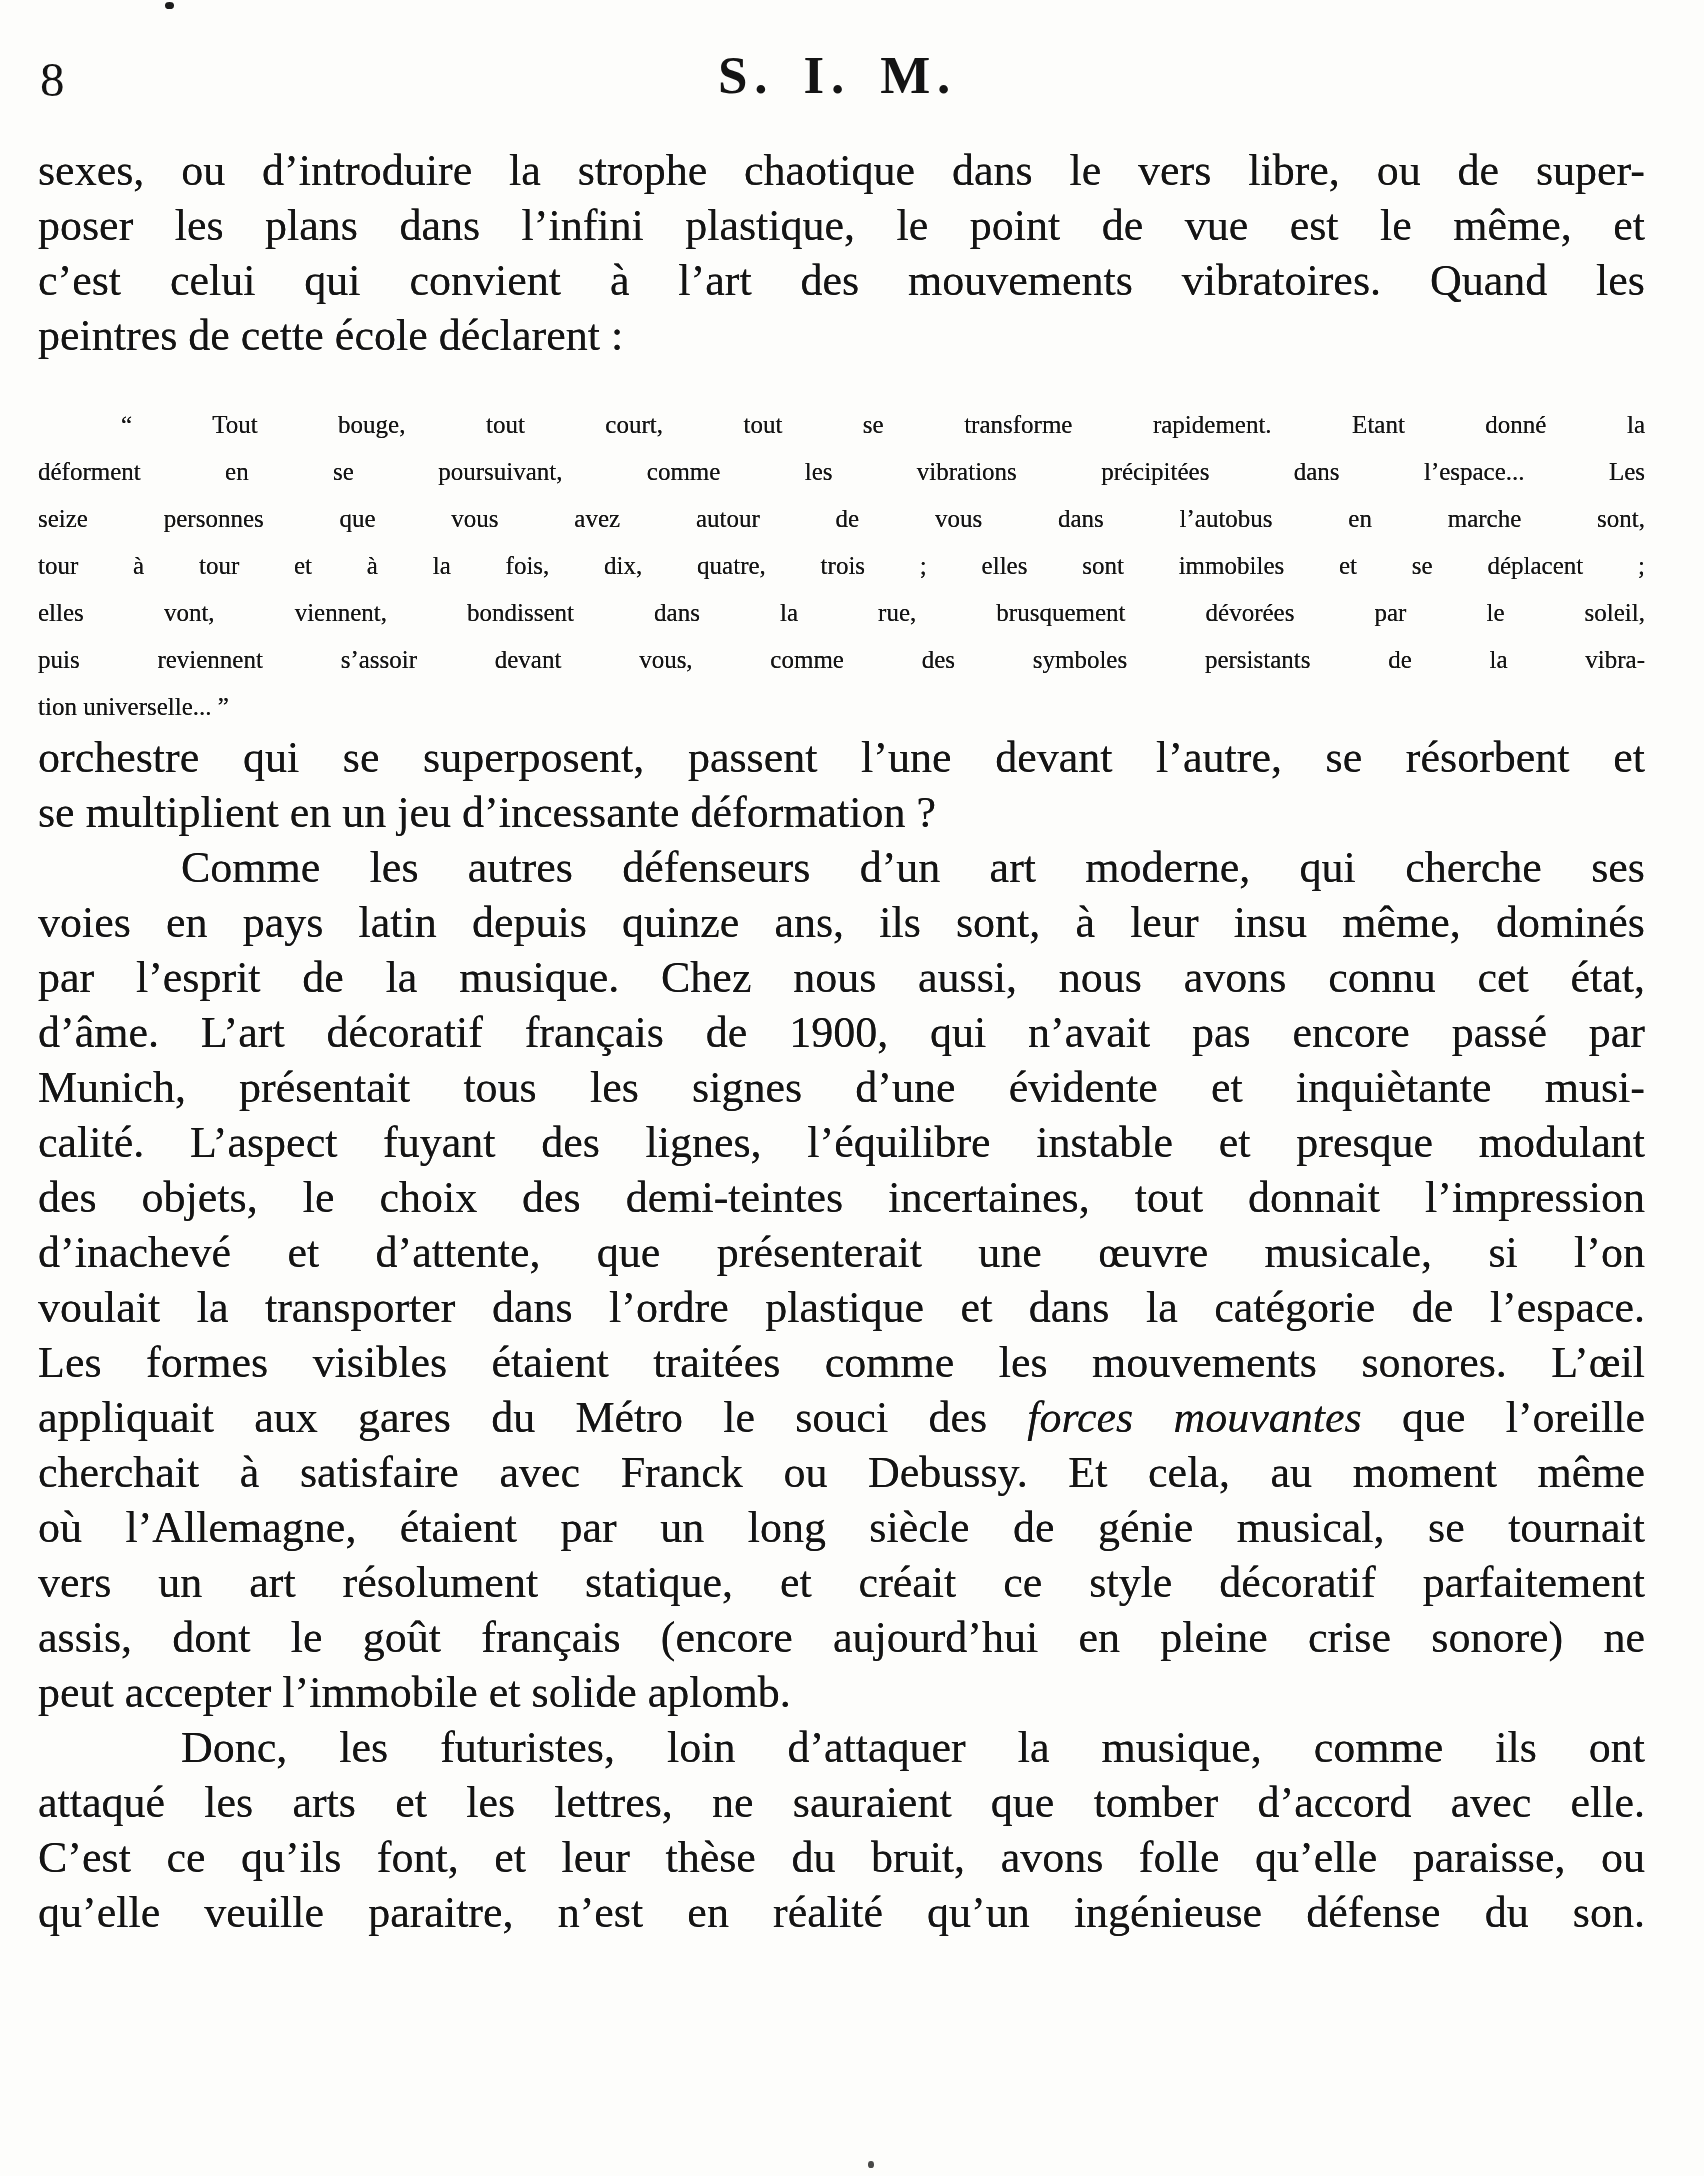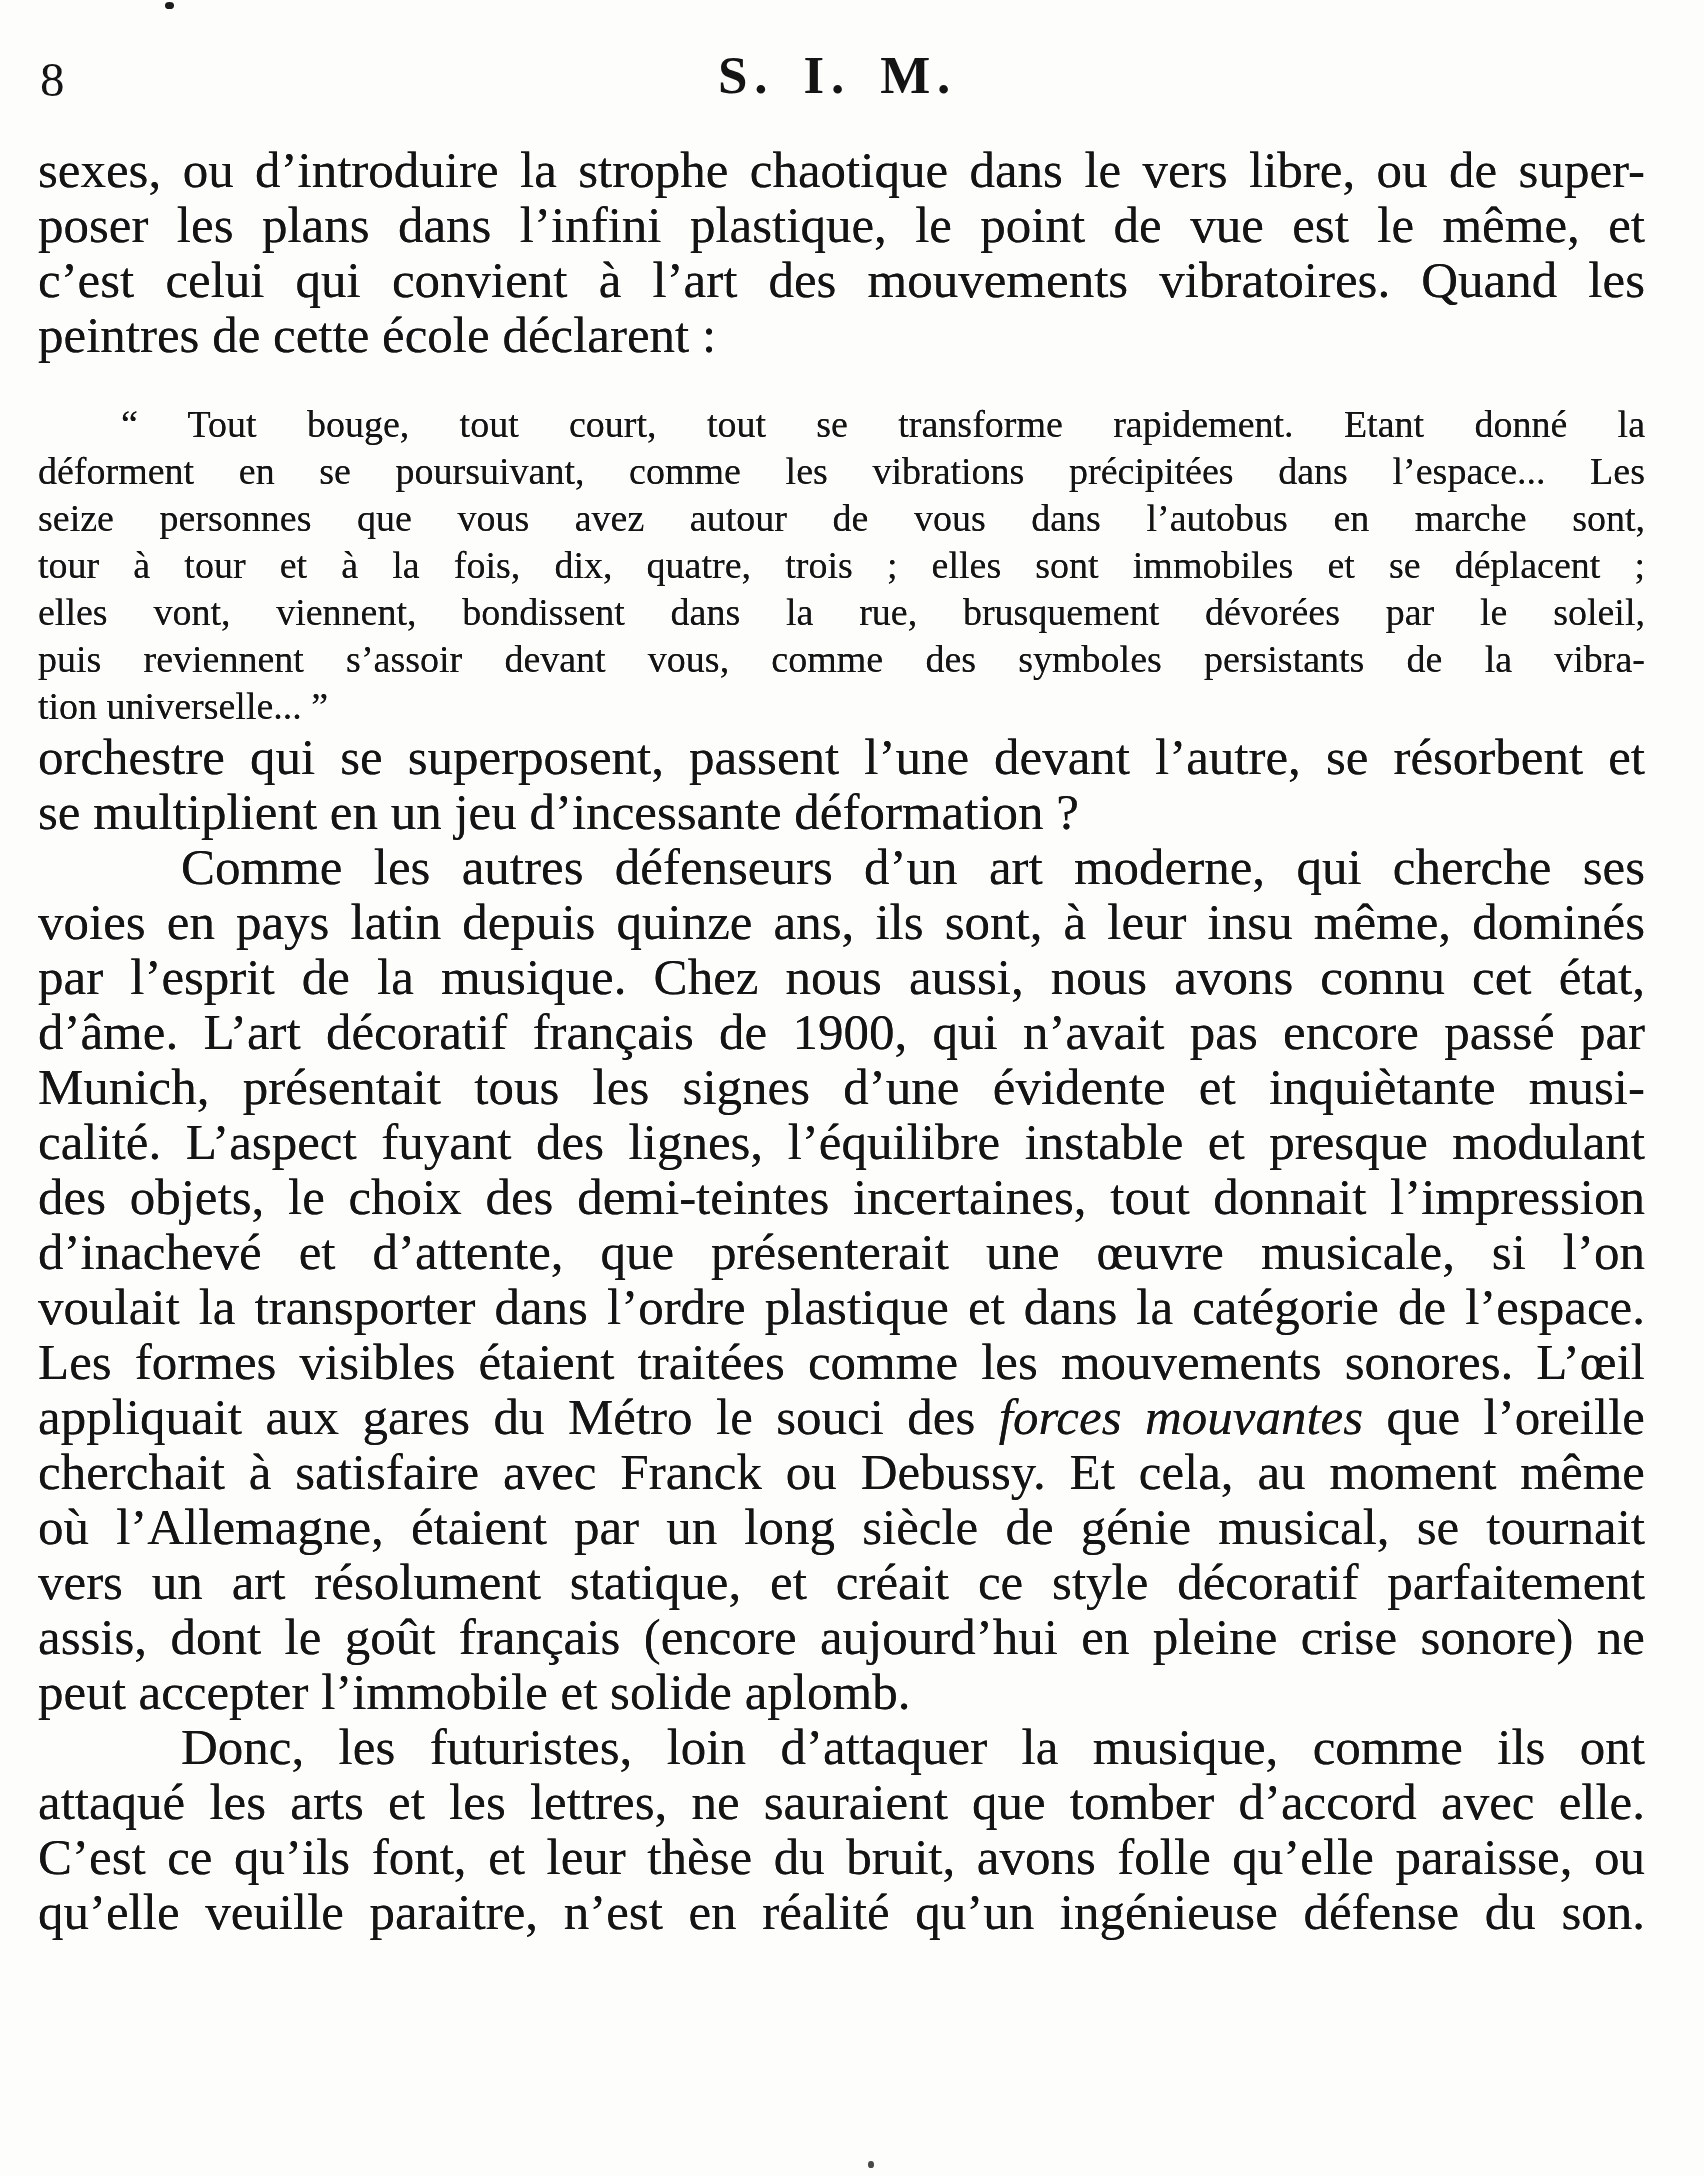--- a/index.html
+++ b/index.html
@@ -29,22 +29,22 @@
   }
   .body-text{
     position:absolute;
     top:143px;left:38px;width:1607px;
   }
   .line{
     text-align:justify;
     overflow:hidden;
     text-shadow:0 0 0.6px rgba(10,10,10,0.85);
   }
-  .line.body{font-size:51px;line-height:55px;height:55px;}
-  .line.quote{font-size:38px;line-height:47px;height:47px;}
+  .line.body{font-size:44px;line-height:55px;height:55px;}
+  .line.quote{font-size:25px;line-height:47px;height:47px;}
   .line.j::after{content:"";display:inline-block;width:100%;}
   .line.nj{text-align:left;}
   .line.ind-body{text-indent:143px;}
   .line.ind-quote{text-indent:83px;}
   .it{font-style:italic;}
   .speck{position:absolute;background:#1c1c1c;border-radius:50%;}
   .speck-top{left:165px;top:1.9px;width:8.6px;height:6.7px;}
   .speck-bottom{left:868px;top:2161px;width:5.7px;height:6.7px;opacity:.8;}
 </style>
 </head>

